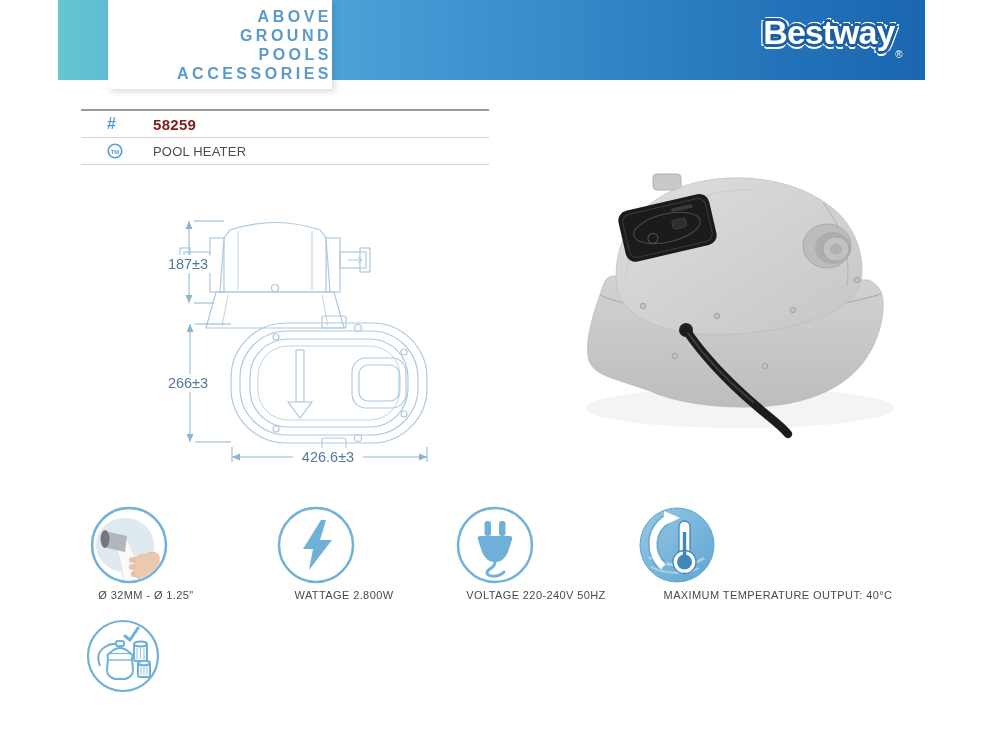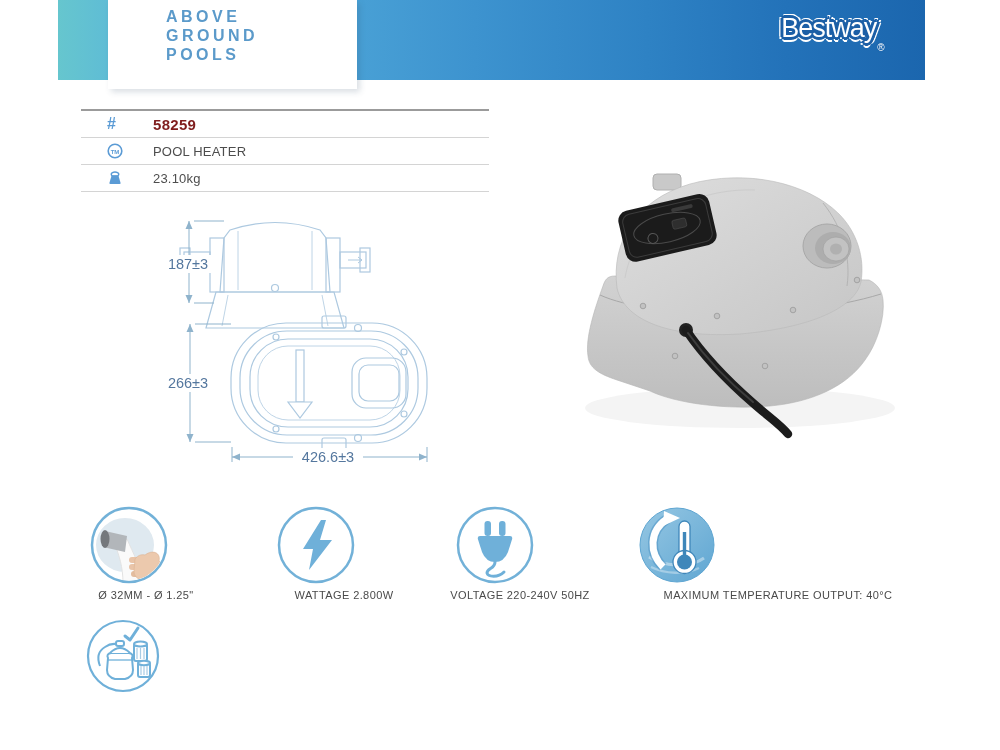--- a/index.html
+++ b/index.html
@@ -2,26 +2,26 @@
 <html><head>
 <meta charset="utf-8">
 <style>
   html,body{margin:0;padding:0;background:#fff;}
   #canvas{position:relative;width:1000px;height:750px;background:#ffffff;overflow:hidden;
           font-family:"Liberation Sans","DejaVu Sans",sans-serif;}
 
   
   .banner{position:absolute;left:58px;top:0;width:867px;height:80px;
           background:linear-gradient(90deg,#66c6ce 0%,#5cb9d8 8%,#4ea6d8 28%,#3d93cf 48%,#2e82c4 68%,#2372b9 84%,#1b66ae 100%);}
-  .category-box{position:absolute;left:108px;top:0;width:249px;height:89px;background:#ffffff;
-          box-shadow:3px 3px 6px rgba(50,80,105,.18);box-sizing:border-box;padding:7px 0 0 58px;}
+  .category-box{position:absolute;left:108px;top:0;width:224px;height:89px;background:#ffffff;
+          box-shadow:3px 3px 6px rgba(50,80,105,.18);box-sizing:border-box;padding:7px 0 0 58px;text-align:right;}
   .category-box .cat-line{display:block;font-size:16px;font-weight:bold;letter-spacing:3.5px;
           line-height:19px;color:#5b9aca;}
   .brand-wrap{position:absolute;left:748px;top:13px;width:170px;text-align:center;}
-  .brand-text{font-size:27px;font-weight:400;color:#ffffff;letter-spacing:-1px;
+  .brand-text{font-size:34px;font-weight:700;color:#ffffff;letter-spacing:-1px;
       text-shadow:
         -2px -2px 0 #1c5fa6, 2px -2px 0 #1c5fa6, -2px 2px 0 #1c5fa6, 2px 2px 0 #1c5fa6,
         -3px 0 0 #1c5fa6, 3px 0 0 #1c5fa6, 0 -3px 0 #1c5fa6, 0 3px 0 #1c5fa6,
         -4px -1px 0 #ffffff, 4px 1px 0 #ffffff, -1px 4px 0 #ffffff, 1px -4px 0 #ffffff,
         -4px 2px 0 #ffffff, 4px -2px 0 #ffffff, 0 5px 0 #ffffff, 0 -4px 0 #ffffff; margin-top: 44px;}
   .brand-reg{font-size:10px;color:#ffffff;vertical-align:-14px;margin-left:1px;
       text-shadow:0 0 2px #1c5fa6;}
 
   
   .info-table{position:absolute;left:81px;top:109px;width:408px;border-top:2px solid #9b9b9b;}
@@ -44,46 +44,38 @@
 <div id="canvas">
 
   <div class="banner"></div>
   <div class="brand-wrap">
     <span class="brand-text">Bestway</span><span class="brand-reg">®</span>
   </div>
   <div class="category-box">
     <span class="cat-line">ABOVE</span>
     <span class="cat-line">GROUND</span>
     <span class="cat-line">POOLS</span>
+    <span class="cat-line">ACCESSORIES</span>
   </div>
 
   <div class="info-table">
     <div class="info-row">
       <div class="info-icon-cell">
           <span class="hash-glyph">#</span>
         </div>
       <span class="sku-text">58259</span>
     </div>
     <div class="info-row">
       <div class="info-icon-cell">
         <svg width="16" height="16" viewBox="0 0 16 16">
           <circle cx="8" cy="8" r="6.8" fill="none" stroke="#5b9bd5" stroke-width="1.6"></circle>
           <text x="8" y="10.6" text-anchor="middle" font-size="6" font-weight="bold" fill="#5b9bd5" font-family="Liberation Sans, sans-serif">TM</text>
         </svg>
       </div>
       <span class="info-text">POOL HEATER</span>
-    </div>
-    <div class="info-row">
-      <div class="info-icon-cell">
-        <svg width="16" height="16" viewBox="0 0 16 16">
-          <path d="M 5.2,6 Q 3.2,4 5.4,2.6 Q 8,1.2 10.6,2.6 Q 12.8,4 10.8,6 Z" fill="none" stroke="#5b9bd5" stroke-width="1.5"></path>
-          <path d="M 4.6,5.4 L 11.4,5.4 L 13.6,13 Q 13.8,14 12.6,14 L 3.4,14 Q 2.2,14 2.4,13 Z" fill="#5b9bd5"></path>
-        </svg>
-      </div>
-      <span class="info-text">23.10kg</span>
     </div>
   </div>
 
   <svg style="position:absolute;left:100px;top:200px;" width="360" height="275" viewBox="0 0 360 275">
     <g stroke="#adc9e0" stroke-width="1.2" fill="none">
       <path d="M 130,30 Q 175,15 220,30 L 226,38 L 230,92 L 120,92 L 124,38 Z"></path>
       <rect x="110" y="38" width="14" height="54"></rect>
       <rect x="226" y="38" width="14" height="54"></rect>
       <rect x="84" y="52" width="26" height="16"></rect>
       <rect x="80" y="48" width="10" height="24"></rect>
@@ -226,21 +218,21 @@
     <path d="M 26,62 C 12,48 12,26 30,14" stroke="#ffffff" stroke-width="7" fill="none"></path>
     <polygon points="27,6 43,13 26,21" fill="#ffffff"></polygon>
     <rect x="42" y="16" width="11" height="36" rx="5.5" fill="#ffffff" stroke="#3f87ba" stroke-width="1.3"></rect>
     <circle cx="47.5" cy="57" r="11.5" fill="#ffffff" stroke="#3f87ba" stroke-width="1.3"></circle>
     <circle cx="47.5" cy="57" r="7.5" fill="#3f87ba"></circle>
     <rect x="45.8" y="27" width="3.4" height="27" fill="#3f87ba"></rect>
   </svg>
 
   <div class="spec-label" style="left:146px;">Ø 32MM - Ø 1.25"</div>
   <div class="spec-label" style="left:344px;">WATTAGE 2.800W</div>
-  <div class="spec-label" style="left:520px;">VOLTAGE 220-240V 50HZ</div>
+  <div class="spec-label" style="left:536px;">VOLTAGE 220-240V 50HZ</div>
   <div class="spec-label" style="left:778px;">MAXIMUM TEMPERATURE OUTPUT: 40°C</div>
 
   <svg class="spec-icon" style="left:84px;top:616px;" viewBox="0 0 80 80">
     <circle cx="39" cy="40" r="35" fill="#ffffff" stroke="#6fb0d9" stroke-width="2.2"></circle>
     <path d="M 41,20 L 46,24 L 54,12" stroke="#6fb0d9" stroke-width="3" fill="none" stroke-linecap="round" stroke-linejoin="round"></path>
     <g stroke="#6fb0d9" stroke-width="2" fill="#ffffff" stroke-linejoin="round">
       <path d="M 16,50 Q 11,37 21,31 Q 28,26 36,29"></path>
       <path d="M 24,42 Q 22,38 27,37 L 45,37 Q 50,38 48,42 L 49,54 Q 49,61 41,63 L 31,63 Q 23,61 23,54 Z"></path>
       <path d="M 26,37 Q 36,27 46,37"></path>
       <rect x="32" y="25" width="8" height="5" rx="2"></rect>

